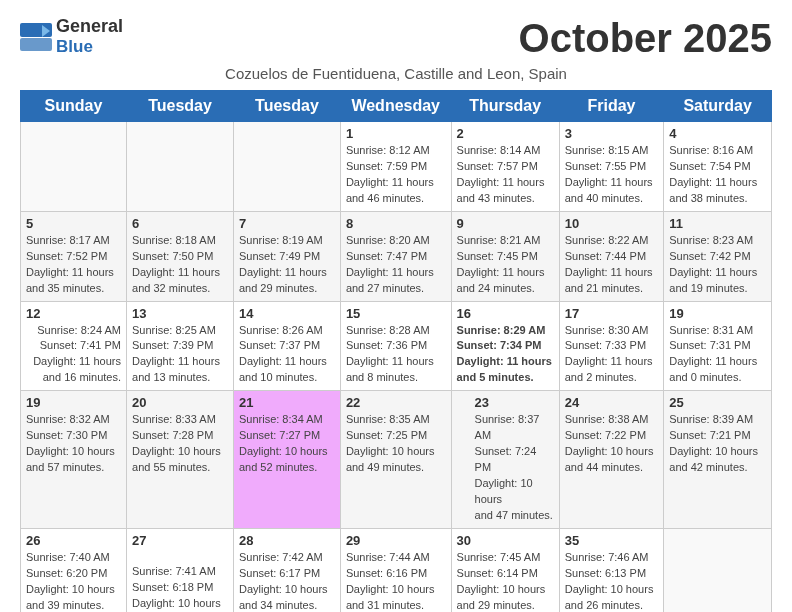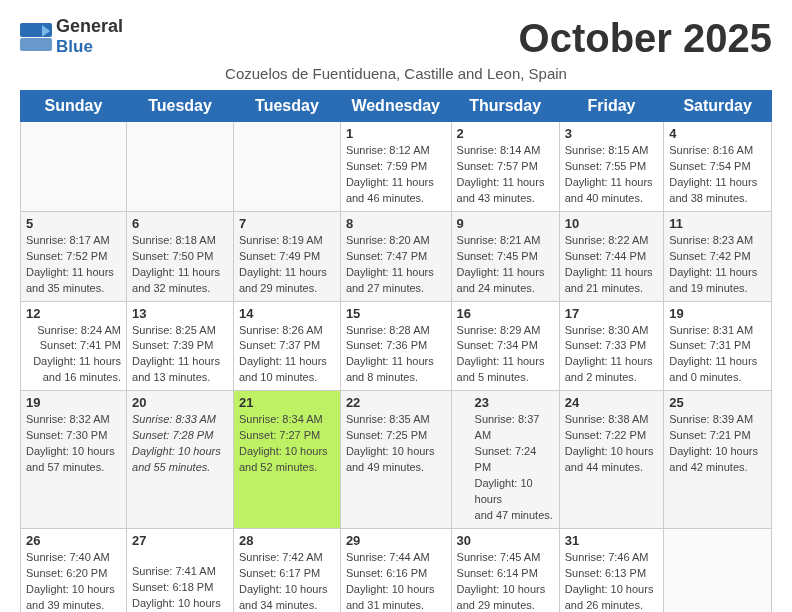--- a/index.html
+++ b/index.html
@@ -228,21 +228,21 @@
           </td>
           <td>
             <span class="day-number">15</span>
             <div class="day-info" style="white-space: pre-line;">Sunrise: 8:28 AM
 Sunset: 7:36 PM
 Daylight: 11 hours
 and 8 minutes.</div>
           </td>
           <td>
             <span class="day-number">16</span>
-            <div class="day-info" style="white-space: pre-line;">Sunrise: 8:29 AM
+            <div class="day-info" style="white-space: pre-line; font-weight: bold;">Sunrise: 8:29 AM
 Sunset: 7:34 PM
 Daylight: 11 hours
 and 5 minutes.</div>
           </td>
           <td>
             <span class="day-number">17</span>
             <div class="day-info" style="white-space: pre-line;">Sunrise: 8:30 AM
 Sunset: 7:33 PM
 Daylight: 11 hours
 and 2 minutes.</div>
@@ -258,26 +258,26 @@
         <tr style="background: rgb(245, 245, 245);">
           <td style="background: rgb(245, 245, 245);">
             <span class="day-number">19</span>
             <div class="day-info" style="white-space: pre-line;">Sunrise: 8:32 AM
 Sunset: 7:30 PM
 Daylight: 10 hours
 and 57 minutes.</div>
           </td>
           <td style="background: rgb(245, 245, 245);">
             <span class="day-number">20</span>
-            <div class="day-info" style="white-space: pre-line; font-style: italic;">Sunrise: 8:33 AM
+            <div class="day-info" style="white-space: pre-line;">Sunrise: 8:33 AM
 Sunset: 7:28 PM
 Daylight: 10 hours
 and 55 minutes.</div>
           </td>
-          <td style="background: #bef264;">
+          <td style="background: #f0abfc;">
             <span class="day-number">21</span>
             <div class="day-info" style="white-space: pre-line;">Sunrise: 8:34 AM
 Sunset: 7:27 PM
 Daylight: 10 hours
 and 52 minutes.</div>
           </td>
           <td style="background: rgb(245, 245, 245);">
             <span class="day-number">22</span>
             <div class="day-info" style="white-space: pre-line;">Sunrise: 8:35 AM
 Sunset: 7:25 PM
@@ -336,21 +336,21 @@
 and 31 minutes.</div>
           </td>
           <td>
             <span class="day-number">30</span>
             <div class="day-info" style="white-space: pre-line;">Sunrise: 7:45 AM
 Sunset: 6:14 PM
 Daylight: 10 hours
 and 29 minutes.</div>
           </td>
           <td>
-            <span class="day-number">31</span>
+            <span class="day-number">35</span>
             <div class="day-info" style="white-space: pre-line;">Sunrise: 7:46 AM
 Sunset: 6:13 PM
 Daylight: 10 hours
 and 26 minutes.</div>
           </td>
           <td class="empty"></td>
         </tr>
       </tbody>
   </table>
 </div>

